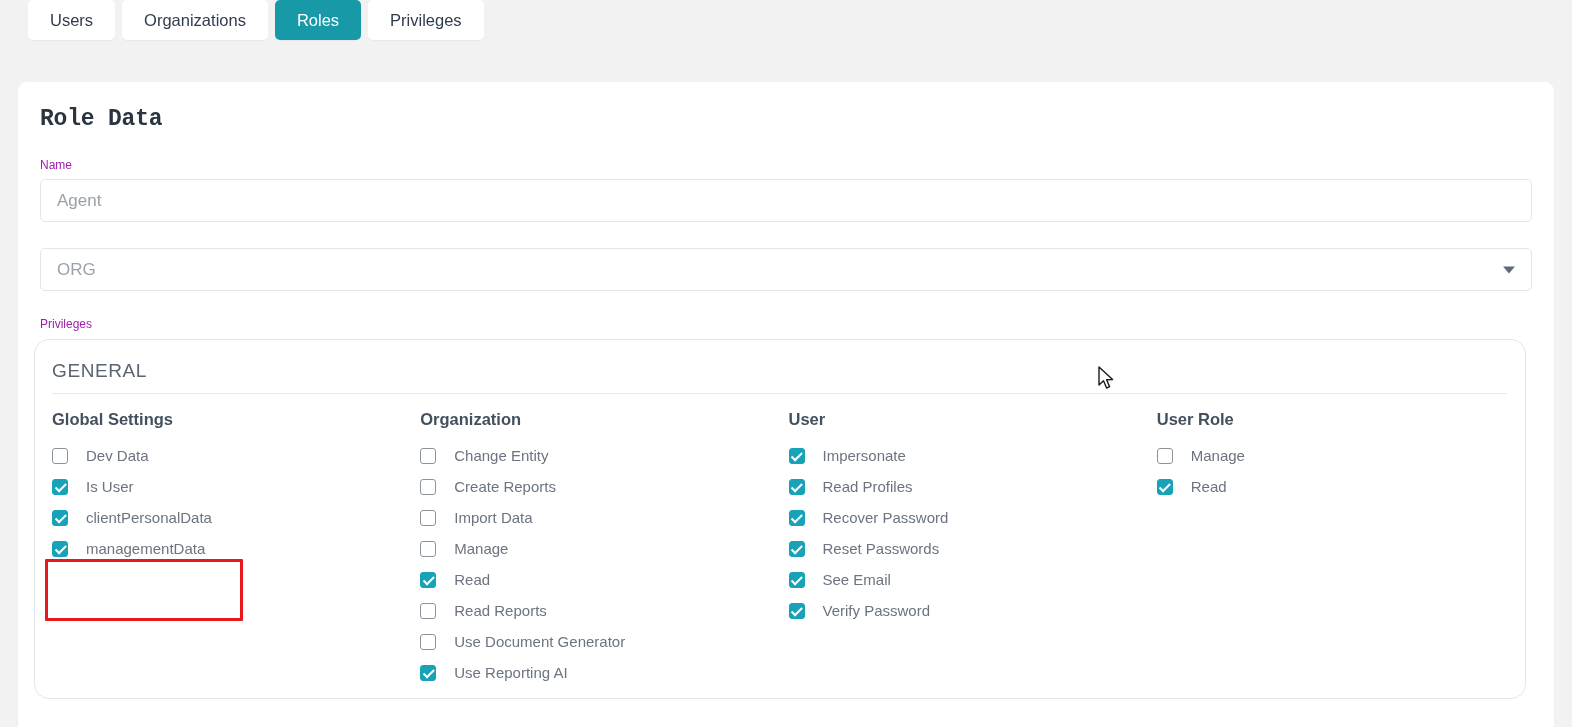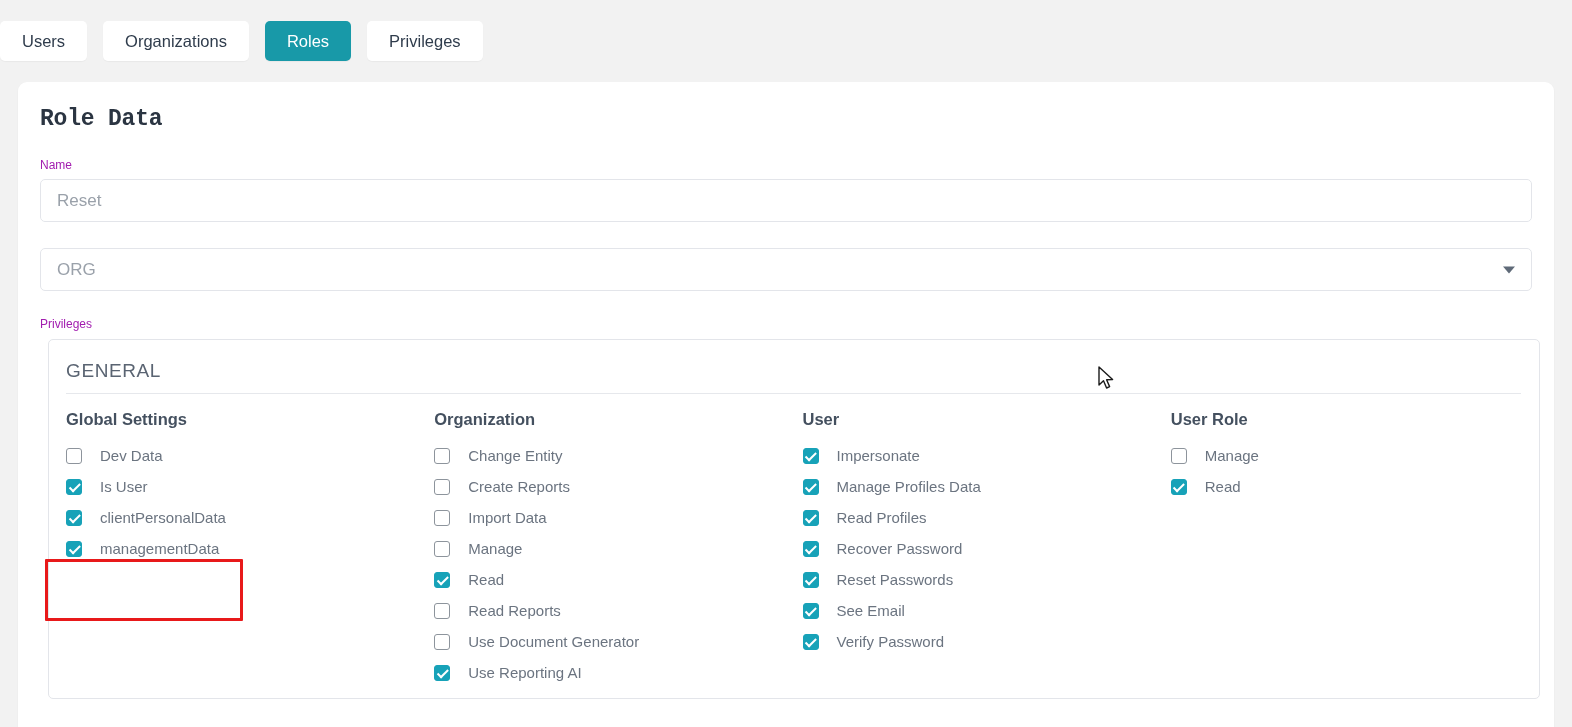--- a/index.html
+++ b/index.html
@@ -15,23 +15,23 @@
     font-family: "Liberation Sans", sans-serif;
     font-size: 15px;
     color: #5a6472;
     position: relative;
   }
 
   
   .tabbar {
     height: 61px;
     display: flex;
-    align-items: flex-end;
-    padding-left: 0;
-    gap: 16px;
+    align-items: flex-start;
+    padding-left: 28px;
+    gap: 7px;
     background: #f2f2f2;
   }
   .tab {
     background: #ffffff;
     border: none;
     border-radius: 5px;
     height: 40px;
     padding: 0 22px;
     font-family: "Liberation Sans", sans-serif;
     font-size: 16.5px;
@@ -99,25 +99,25 @@
     top: 50%;
     transform: translateY(-50%);
     width: 0; height: 0;
     border-left: 6px solid transparent;
     border-right: 6px solid transparent;
     border-top: 7px solid #5f6a78;
   }
 
   
   .priv-panel {
-    margin: 8px 0 0 30px;
+    margin: 8px 0 0 16px;
     width: 1492px;
     height: 360px;
     border: 1px solid #e3e5ea;
-    border-radius: 5px;
+    border-radius: 15px;
     padding: 20px 0 0 17px;
     overflow: hidden;
   }
 
   .section-head {
     font-size: 19px;
     color: #5a6472;
     letter-spacing: 0.6px;
     padding-bottom: 11px;
     border-bottom: 1px solid #e6e8ec;
@@ -199,21 +199,21 @@
     <button class="tab">Privileges</button>
   </div>
 
 <div class="card">
 
   <div class="card-title">Role Data</div>
 
   <div class="field-block">
     <div class="field-label">Name</div>
     <div class="field-input">
-      <span>Reset</span>
+      <span>Agent</span>
     </div>
   </div>
 
   <div class="field-block">
     <div class="field-input">
       <span>ORG</span>
       <span class="select-arrow"></span>
     </div>
   </div>
 
@@ -279,24 +279,20 @@
           </div>
         </div>
         <div class="col">
           <div class="col-head">User</div>
           <div class="cb-row">
             <span class="cb checked"></span>
             <span class="cb-label">Impersonate</span>
           </div>
           <div class="cb-row">
             <span class="cb checked"></span>
-            <span class="cb-label">Manage Profiles Data</span>
-          </div>
-          <div class="cb-row">
-            <span class="cb checked"></span>
             <span class="cb-label">Read Profiles</span>
           </div>
           <div class="cb-row">
             <span class="cb checked"></span>
             <span class="cb-label">Recover Password</span>
           </div>
           <div class="cb-row">
             <span class="cb checked"></span>
             <span class="cb-label">Reset Passwords</span>
           </div>

